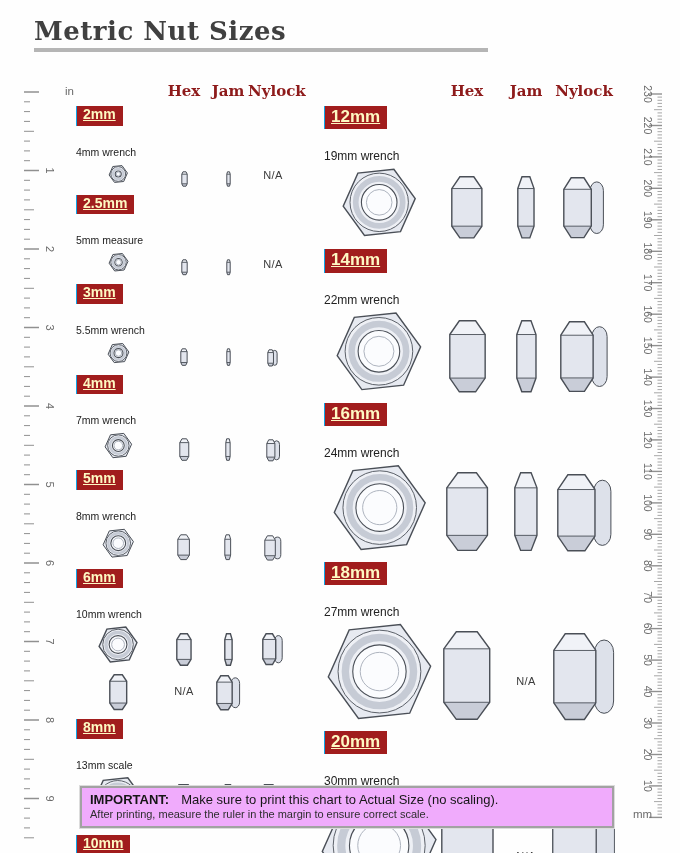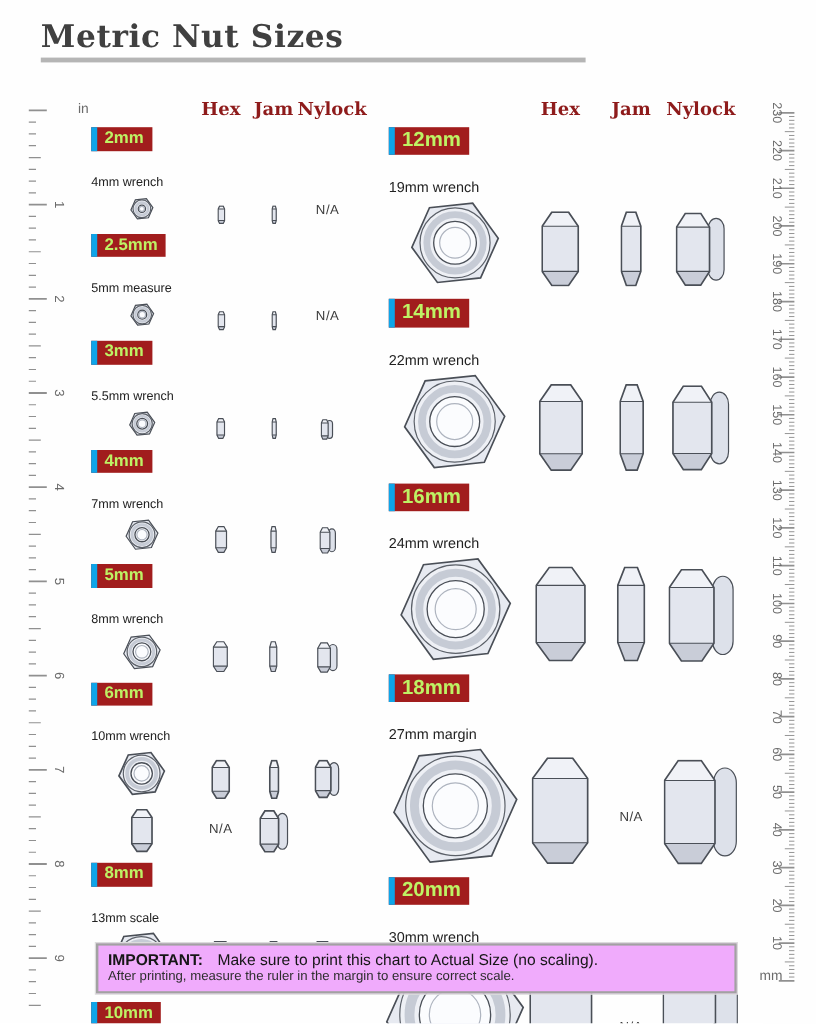--- a/index.html
+++ b/index.html
@@ -24,22 +24,22 @@
   .group-right{width:292px;}
   .hdr-row,.nut-row{display:grid;align-items:end;}
   .group-left .hdr-row,.group-left .nut-row{grid-template-columns:84px 48px 40px 50px;}
   .group-right .hdr-row,.group-right .nut-row{grid-template-columns:110px 66px 52px 64px;}
   .hdr-row{margin-bottom:6px;align-items:start;}
   .group-left .nut-row{margin-bottom:8px;}
   .group-right .nut-row{margin-bottom:10px;}
   .col-hdr{font-family:"DejaVu Serif",serif;font-weight:bold;font-size:15px;
            color:#8e1b1b;text-align:center;}
   .label-cell{display:flex;flex-direction:column;align-items:flex-start;}
-  .chip{display:inline-block;background:#a11d1d;border-left:5px solid #0ea5e9;
-        color:#bef264;font-weight:bold;padding:0px 7px 2px 6px;line-height:1.25;}
+  .chip{display:inline-block;background:#a11d1d;border-left:1px solid #0ea5e9;
+        color:#fef9c3;font-weight:bold;padding:0px 7px 2px 6px;line-height:1.25;text-decoration:underline;}
   .group-left .chip{font-size:14px;}
   .group-right .chip{font-size:17px;}
   .wrench{color:#222222;margin-top:20px;}
   .group-left .wrench{font-size:10.5px;}
   .group-right .wrench{font-size:12px;}
   .topview{align-self:center;margin-top:3px;line-height:0;}
   .cell{display:flex;justify-content:center;line-height:0;overflow:visible;}
   .na{font-size:11px;color:#3c3c3c;letter-spacing:0.4px;line-height:normal;}
   svg{display:block;}
 
@@ -948,21 +948,21 @@
     <polygon points="0.8,62.09279999999999 37.976319999999994,62.09279999999999 27.918950399999993,76.81599999999999 10.857369599999998,76.81599999999999" fill="#c9cdd8"></polygon>
     <line x1="0.8" y1="15.523199999999997" x2="37.976319999999994" y2="15.523199999999997" stroke="#4a4f57" stroke-width="0.9"></line>
     <line x1="0.8" y1="62.09279999999999" x2="37.976319999999994" y2="62.09279999999999" stroke="#4a4f57" stroke-width="0.9"></line>
     <polygon points="0.8,15.523199999999997 10.857369599999998,0.8 27.918950399999993,0.8 37.976319999999994,15.523199999999997 37.976319999999994,62.09279999999999 27.918950399999993,76.81599999999999 10.857369599999998,76.81599999999999 0.8,62.09279999999999" fill="none" stroke="#4a4f57" stroke-width="1.4"></polygon>
   </svg>
           </div>
         </div>
         <div class="nut-row">
       <div class="label-cell">
         <span class="chip">18mm</span>
-        <span class="wrench">27mm margin</span>
+        <span class="wrench">27mm wrench</span>
         <span class="topview">
               <svg width="113" height="99" viewBox="0 0 113 99">
     <polygon points="107.6,44.2 86.7,91.2 35.5,96.5 5.3,54.9 26.2,7.9 77.4,2.6" fill="#e7eaf1" stroke="#4a4f57" stroke-width="1.4"></polygon>
     <circle cx="56.44634" cy="49.55" r="41.4" fill="#eef0f5" stroke="#5c6169" stroke-width="1"></circle>
     <circle cx="56.44634" cy="49.55" r="34.1" fill="none" stroke="#c6cbd5" stroke-width="7.4"></circle>
     <circle cx="56.44634" cy="49.55" r="26.7" fill="#fbfcfe" stroke="#4a4f57" stroke-width="1.1"></circle>
     <circle cx="56.44634" cy="49.55" r="19.2" fill="none" stroke="#aeb4bf" stroke-width="1"></circle>
   </svg>
             </span>
       </div>

